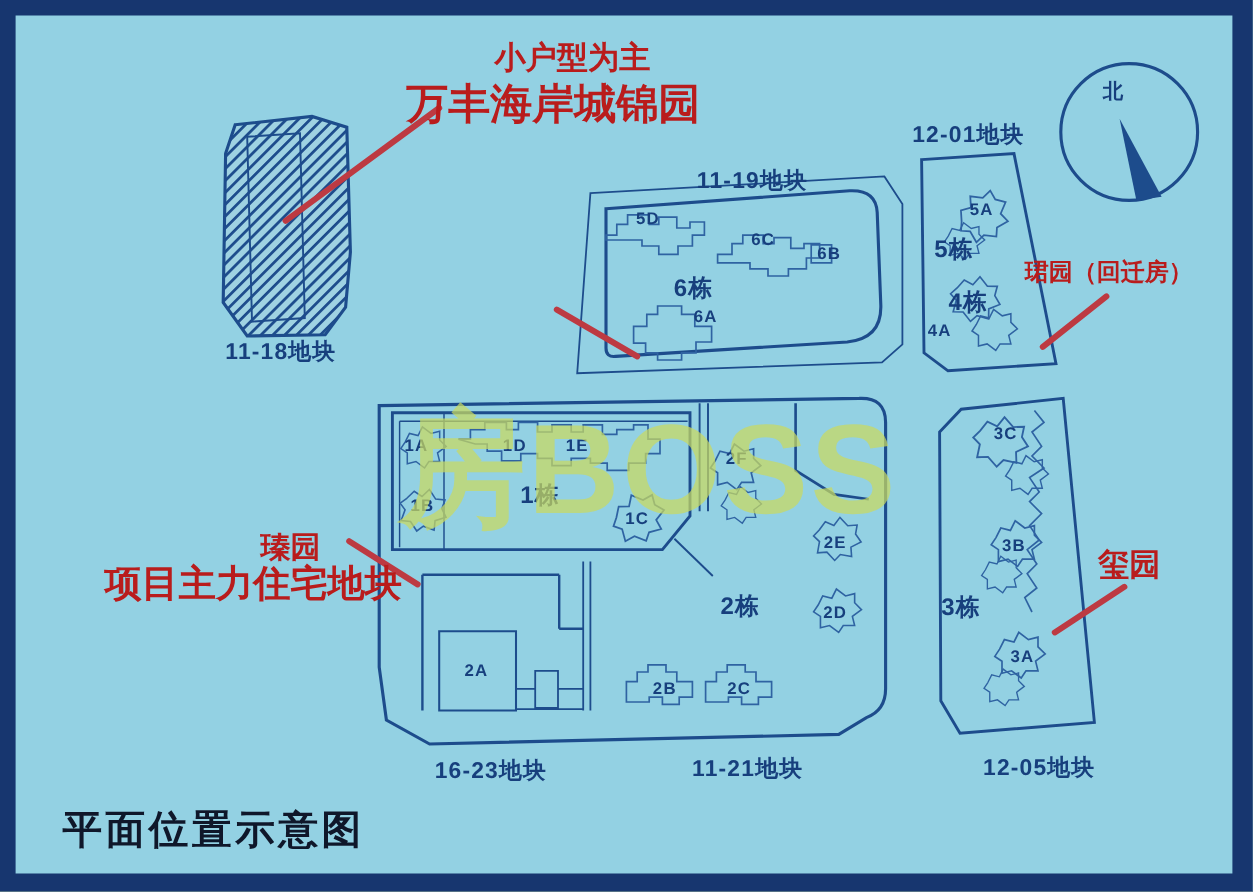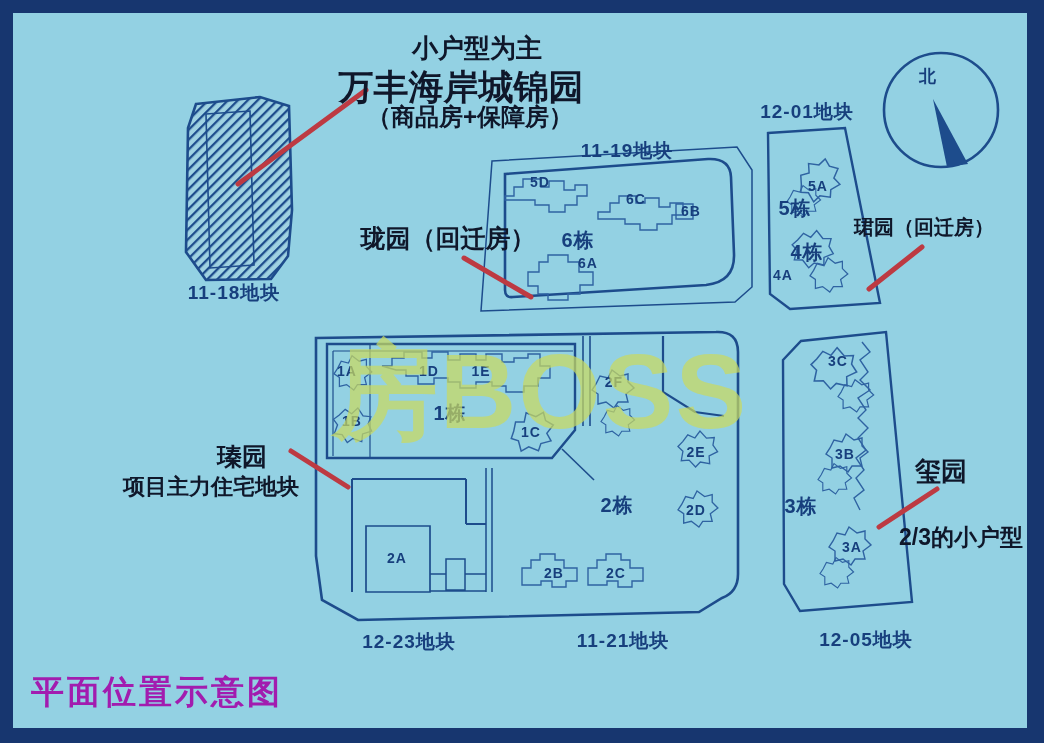--- a/index.html
+++ b/index.html
@@ -12,23 +12,23 @@
   .mtext{position:absolute;transform:translate(-50%,-50%);white-space:nowrap;
          color:#173f7d;font-weight:bold;z-index:2;letter-spacing:1px;}
   .plot-label{font-size:19px;}
   .block-label{font-size:20px;}
   .unit-label{font-size:14px;}
   .north-label{font-size:17px;}
   .watermark{position:absolute;z-index:3;transform:translate(-50%,-50%);
          font-size:106px;font-weight:bold;color:rgba(201,217,95,0.72);
          letter-spacing:2px;white-space:nowrap;}
   .red{position:absolute;transform:translate(-50%,-50%);white-space:nowrap;
-         color:#0f172a;font-weight:bold;z-index:4;}
+         color:#b91c1c;font-weight:bold;z-index:4;}
   .footer-caption{position:absolute;transform:translate(-50%,-50%);white-space:nowrap;
-         color:#a21caf;font-weight:bold;font-size:33px;z-index:4;letter-spacing:3px;}
+         color:#0f172a;font-weight:bold;font-size:33px;z-index:4;letter-spacing:3px;margin-left:21px;}
   .footer-title{position:absolute;transform:translate(-50%,-50%);white-space:nowrap;
          color:#e41e1e;font-weight:bold;font-size:36px;z-index:4;letter-spacing:2px;}
 </style>
 </head>
 <body>
 
 <div class="stage">
  <div class="canvas">
 
   <svg class="map" width="1044" height="743" viewBox="0 0 1044 743">
@@ -118,21 +118,21 @@
       <line x1="464" y1="258" x2="531" y2="297"></line>
       <line x1="922" y1="247" x2="869" y2="289"></line>
       <line x1="291" y1="451" x2="348" y2="487"></line>
       <line x1="937" y1="489" x2="879" y2="527"></line>
     </g>
   </svg>
 
   <div class="mtext plot-label" style="left:234px;top:293px">11-18地块</div>
   <div class="mtext plot-label" style="left:627px;top:151px">11-19地块</div>
   <div class="mtext plot-label" style="left:807px;top:112px">12-01地块</div>
-  <div class="mtext plot-label" style="left:409px;top:642px">12-23地块</div>
+  <div class="mtext plot-label" style="left:409px;top:642px">16-23地块</div>
   <div class="mtext plot-label" style="left:623px;top:641px">11-21地块</div>
   <div class="mtext plot-label" style="left:866px;top:640px">12-05地块</div>
 
   <div class="mtext block-label" style="left:450px;top:413px">1栋</div>
   <div class="mtext block-label" style="left:617px;top:505px">2栋</div>
   <div class="mtext block-label" style="left:801px;top:506px">3栋</div>
   <div class="mtext block-label" style="left:807px;top:252px">4栋</div>
   <div class="mtext block-label" style="left:795px;top:208px">5栋</div>
   <div class="mtext block-label" style="left:578px;top:240px">6栋</div>
 
@@ -144,36 +144,33 @@
   <div class="mtext unit-label" style="left:397px;top:558px">2A</div>
   <div class="mtext unit-label" style="left:554px;top:573px">2B</div>
   <div class="mtext unit-label" style="left:616px;top:573px">2C</div>
   <div class="mtext unit-label" style="left:696px;top:510px">2D</div>
   <div class="mtext unit-label" style="left:696px;top:452px">2E</div>
   <div class="mtext unit-label" style="left:614px;top:382px">2F</div>
   <div class="mtext unit-label" style="left:852px;top:547px">3A</div>
   <div class="mtext unit-label" style="left:845px;top:454px">3B</div>
   <div class="mtext unit-label" style="left:838px;top:361px">3C</div>
   <div class="mtext unit-label" style="left:783px;top:275px">4A</div>
-  <div class="mtext unit-label" style="left:818px;top:186px">5A</div>
+  <div class="mtext unit-label" style="left:818px;top:174px">5A</div>
   <div class="mtext unit-label" style="left:540px;top:182px">5D</div>
   <div class="mtext unit-label" style="left:588px;top:263px">6A</div>
   <div class="mtext unit-label" style="left:691px;top:211px">6B</div>
   <div class="mtext unit-label" style="left:636px;top:199px">6C</div>
 
   <div class="mtext north-label" style="left:928px;top:76px">北</div>
 
   <div class="watermark" style="left:540px;top:392px">房BOSS</div>
 
   <div class="red" style="left:477px;top:48px;font-size:26px">小户型为主</div>
   <div class="red" style="left:461px;top:87px;font-size:35px">万丰海岸城锦园</div>
-  <div class="red" style="left:470px;top:117px;font-size:24px">（商品房+保障房）</div>
-  <div class="red" style="left:448px;top:238px;font-size:25px">珑园（回迁房）</div>
   <div class="red" style="left:924px;top:227px;font-size:20px">珺园（回迁房）</div>
   <div class="red" style="left:242px;top:456px;font-size:25px">瑧园</div>
-  <div class="red" style="left:211px;top:487px;font-size:22px">项目主力住宅地块</div>
+  <div class="red" style="left:211px;top:487px;font-size:31px">项目主力住宅地块</div>
   <div class="red" style="left:941px;top:471px;font-size:26px">玺园</div>
-  <div class="red" style="left:961px;top:537px;font-size:23px">2/3的小户型</div>
 
   <div class="footer-caption" style="left:157px;top:692px">平面位置示意图</div>
 
  </div>
 </div>
 
 </body></html>

